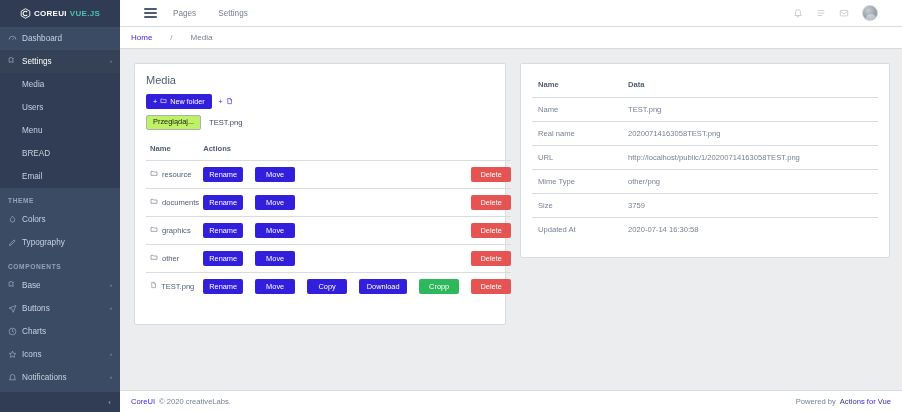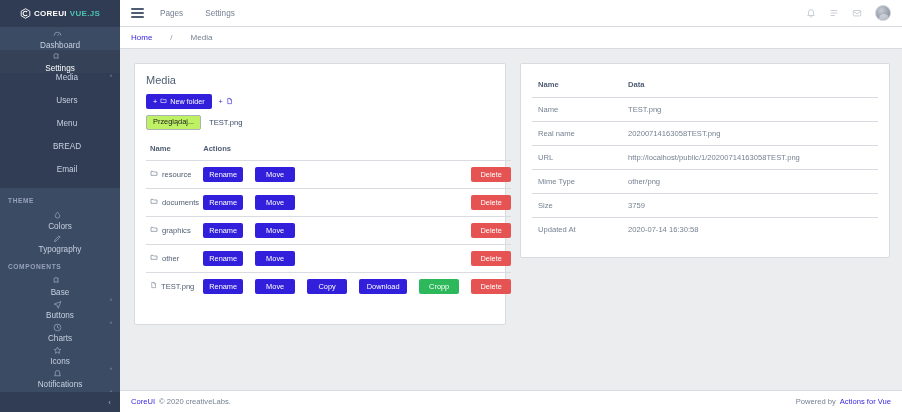--- a/index.html
+++ b/index.html
@@ -26,21 +26,20 @@
   }
   .hexlogo { width: 11px; height: 11px; display:block; }
   .brand-main { font-size: 8px; font-weight: bold; letter-spacing: .3px; color:#fff; }
   .brand-sub  { font-size: 8px; font-weight: bold; letter-spacing: .3px; color:#4ac3b0; }
   .sb-scroll { flex: 1 1 auto; overflow: hidden; }
   .sb-item {
     display: flex; align-items: center;
     height: 23px; padding: 0 8px;
     font-size: 8.2px; color: #c6d0e0;
     position: relative;
-    flex-direction: column;
   }
   .sb-item .ico { width: 14px; flex: 0 0 14px; display:flex; align-items:center; justify-content:flex-start; opacity:.75; }
   .sb-item .ico svg { display:block; }
   .sb-item .lbl { white-space: nowrap; }
   .sb-item.group-open { background: rgba(0,0,0,.12); color:#fff; }
   .sb-item .caret {
     margin-left: auto; font-size: 6px; color: #9fadc4; transform: translateY(-1px);
   }
   .sb-sub { background: #313d54; }
   .sb-sub .sb-item { padding-left: 22px; height: 23px; }
@@ -52,21 +51,21 @@
     height: 20px; flex: 0 0 20px; background: #313d54;
     display:flex; align-items:center; justify-content:flex-end;
     padding-right: 9px;
   }
   .sb-foot .chev { color:#9fadc4; font-size: 8px; }
 
   
   .main { flex: 1 1 auto; display: flex; flex-direction: column; height:412px; background:#ebedef; }
   .topbar {
     height: 27px; flex: 0 0 27px; background: #fff;
-    display: flex; align-items: center; padding: 0 11px;
+    display: flex; align-items: center; padding: 0 24px;
     border-bottom: 1px solid #d8dbe0;
   }
   .burger { width: 13px; display:flex; flex-direction:column; gap:2.5px; margin-right: 16px; }
   .burger span { display:block; height:1.4px; background:#4f5d73; border-radius:1px; }
   .topnav { display:flex; gap:22px; }
   .topnav a { font-size: 8.2px; color:#768192; text-decoration:none; }
   .top-right { margin-left:auto; display:flex; align-items:center; gap:13px; }
   .top-right .ticon { opacity:.5; display:flex; }
   .avatar {
     width: 16px; height: 16px; border-radius: 50%;

